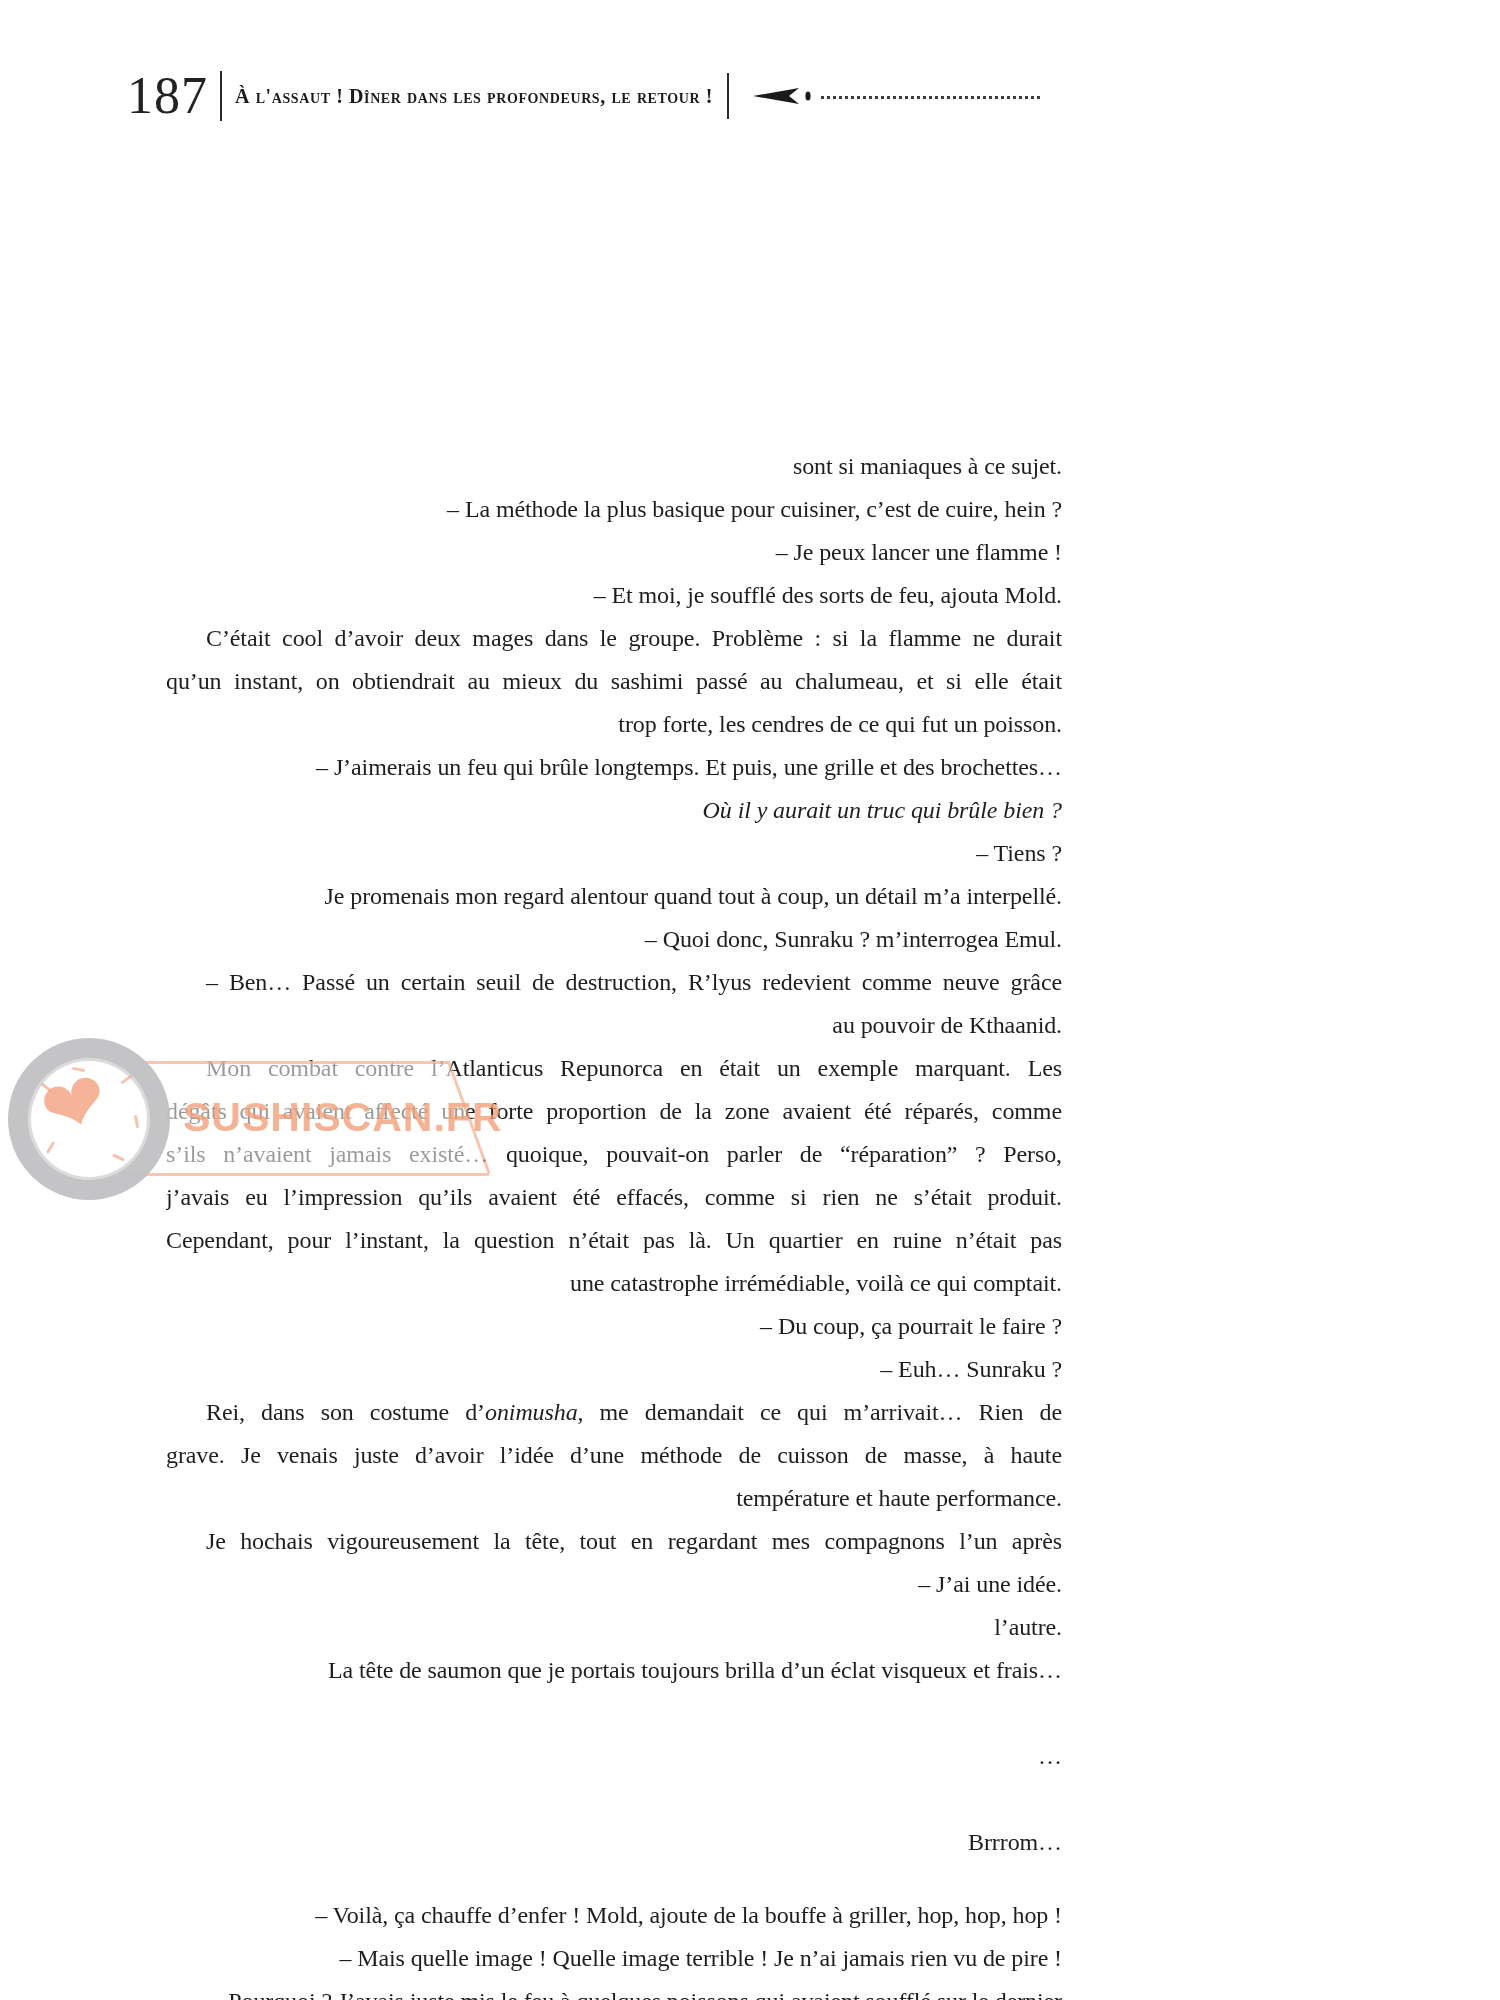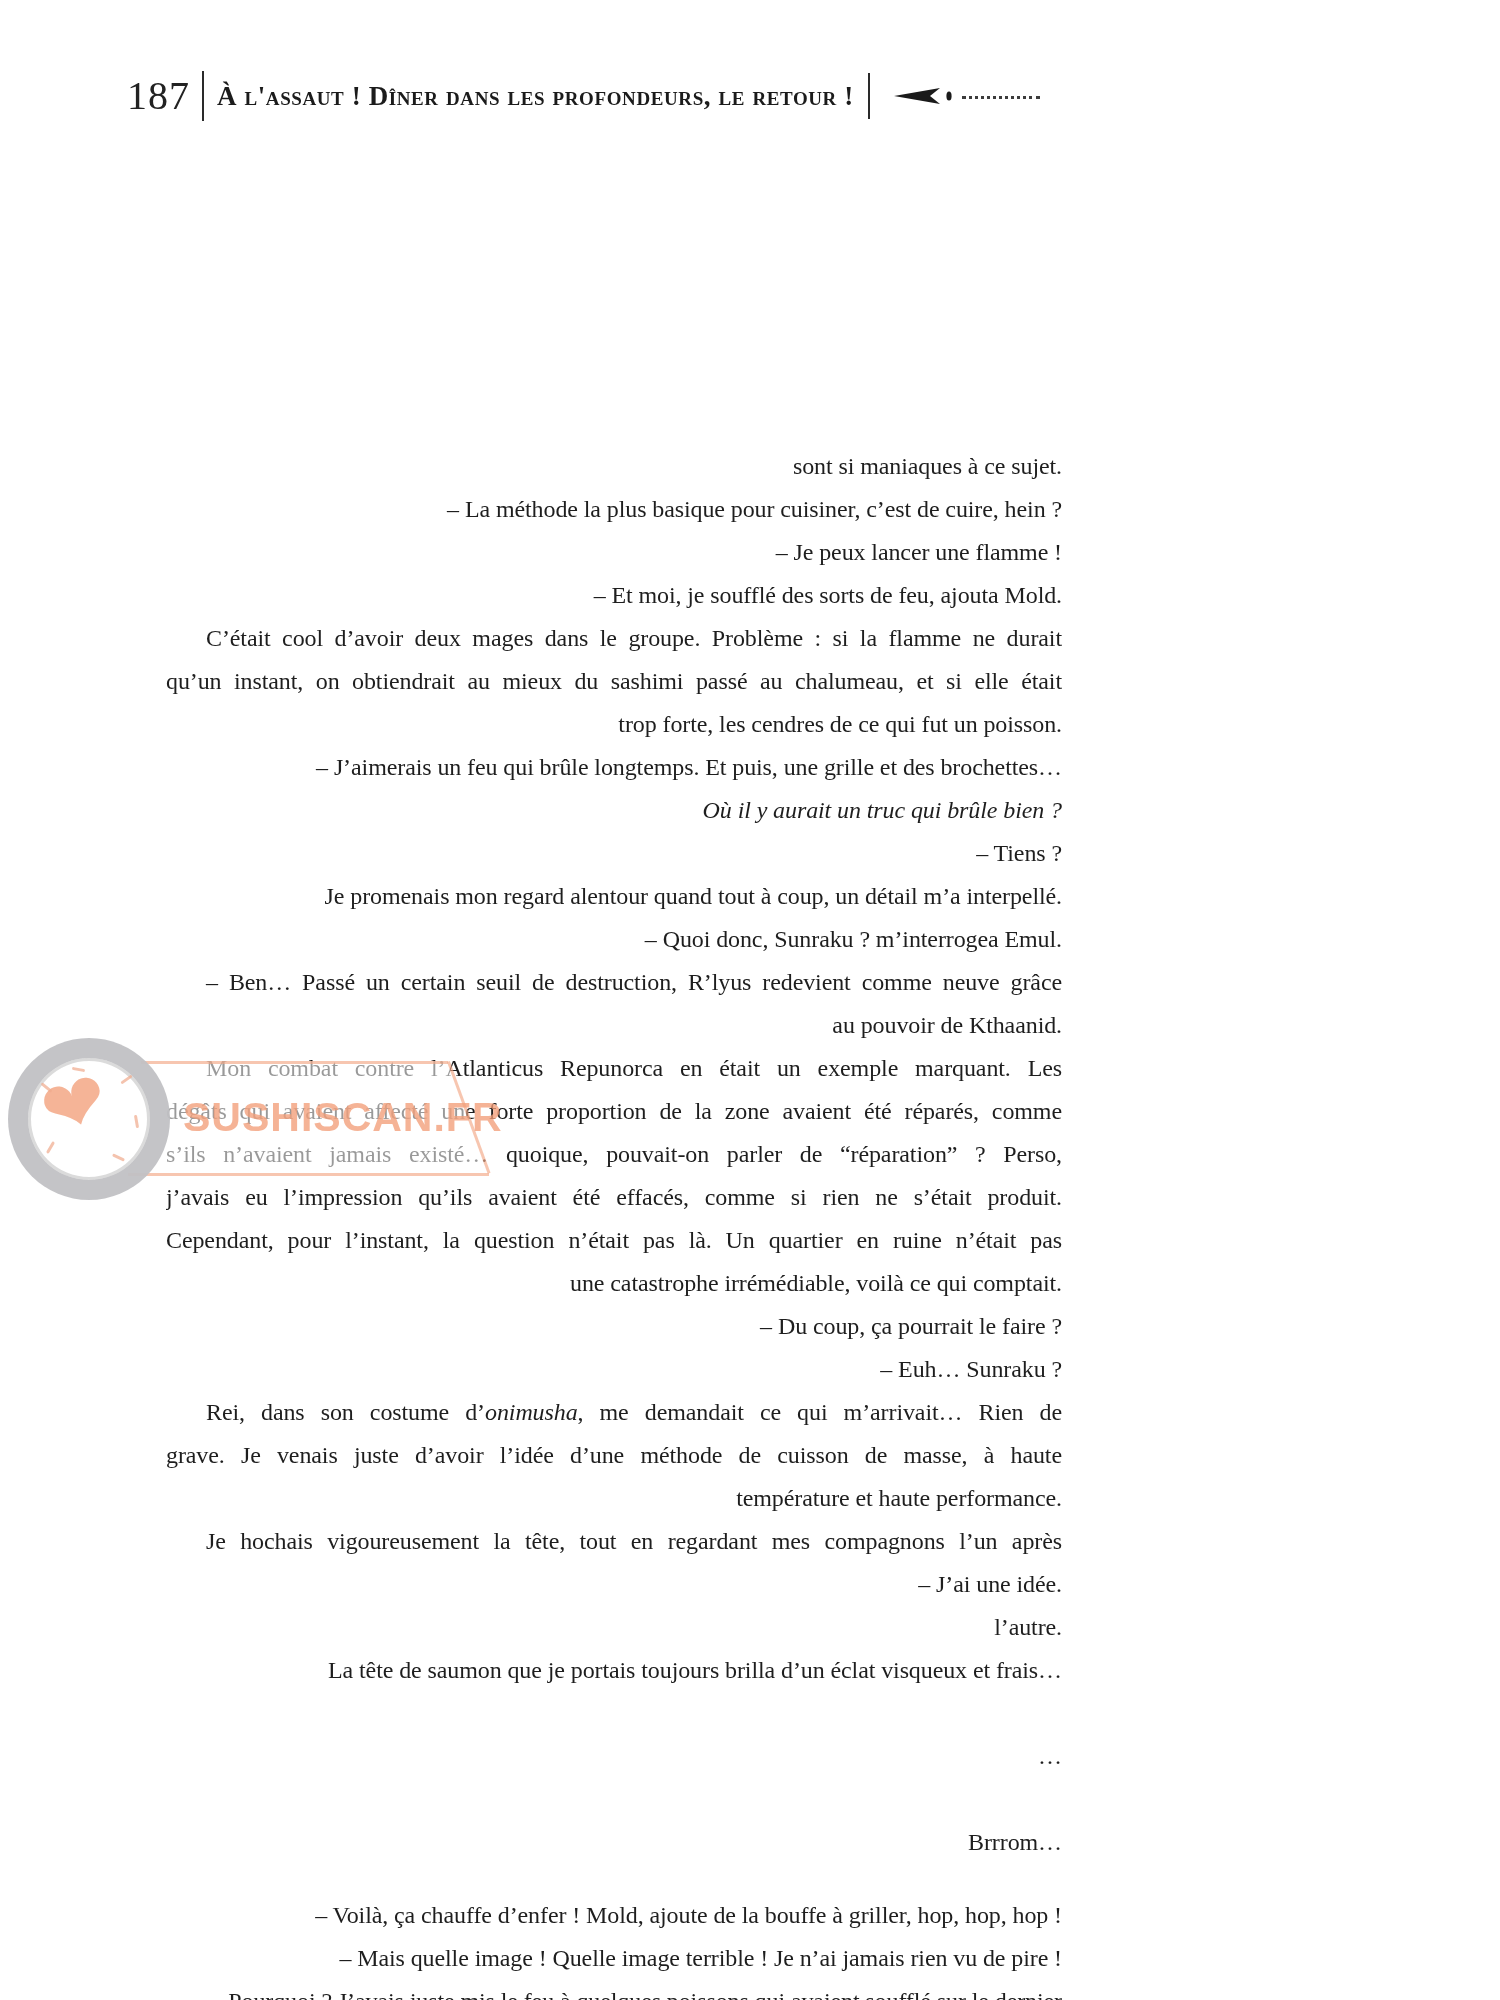--- a/index.html
+++ b/index.html
@@ -10,26 +10,26 @@
     overflow:hidden;
     font-family:"Liberation Serif", serif;
     color:#1e1e1e;
   }
   
   .page-header{
     position:absolute;left:127px;top:68px;width:913px;height:56px;
     display:flex;align-items:center;
   }
   .page-num{
-    font-size:40px;line-height:1;color:#222;letter-spacing:1px;
+    font-size:52px;line-height:1;color:#222;letter-spacing:1px;
   }
   .vbar{width:2px;height:50px;background:#2a2a2a;margin:0 13px 0 12px;flex:0 0 auto;}
   .vbar2{height:46px;margin:0 14px 0 14px;}
   .chapter-title{
-    margin:0;font-size:27px;font-weight:600;color:#1b1b1b;
+    margin:0;font-size:20px;font-weight:600;color:#1b1b1b;
     font-variant:small-caps;letter-spacing:0.6px;white-space:nowrap;
   }
   .arrow{flex:0 0 auto;display:flex;align-items:center;margin-left:10px;}
   .dots{
     flex:1 1 auto;height:0;border-top:3px dotted #3c3c3c;margin-left:6px;margin-top:2px;
   }
   
   .body-text{
     position:absolute;left:166px;top:445px;width:896px;
     font-size:24px;line-height:43px;letter-spacing:-0.1px;

